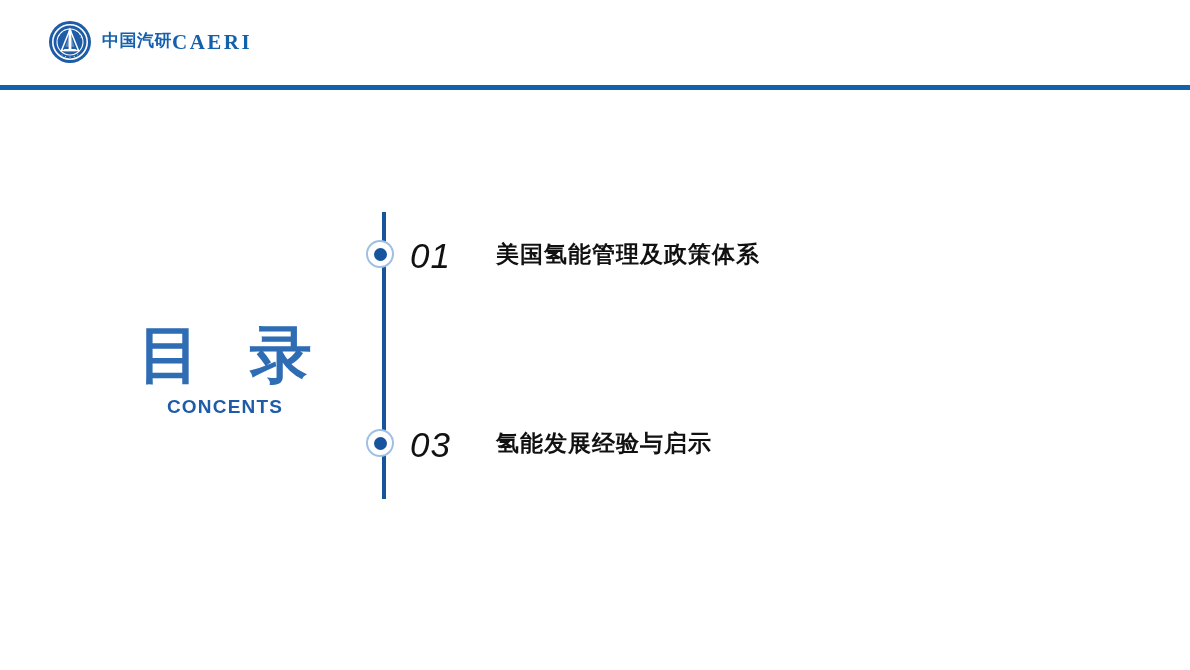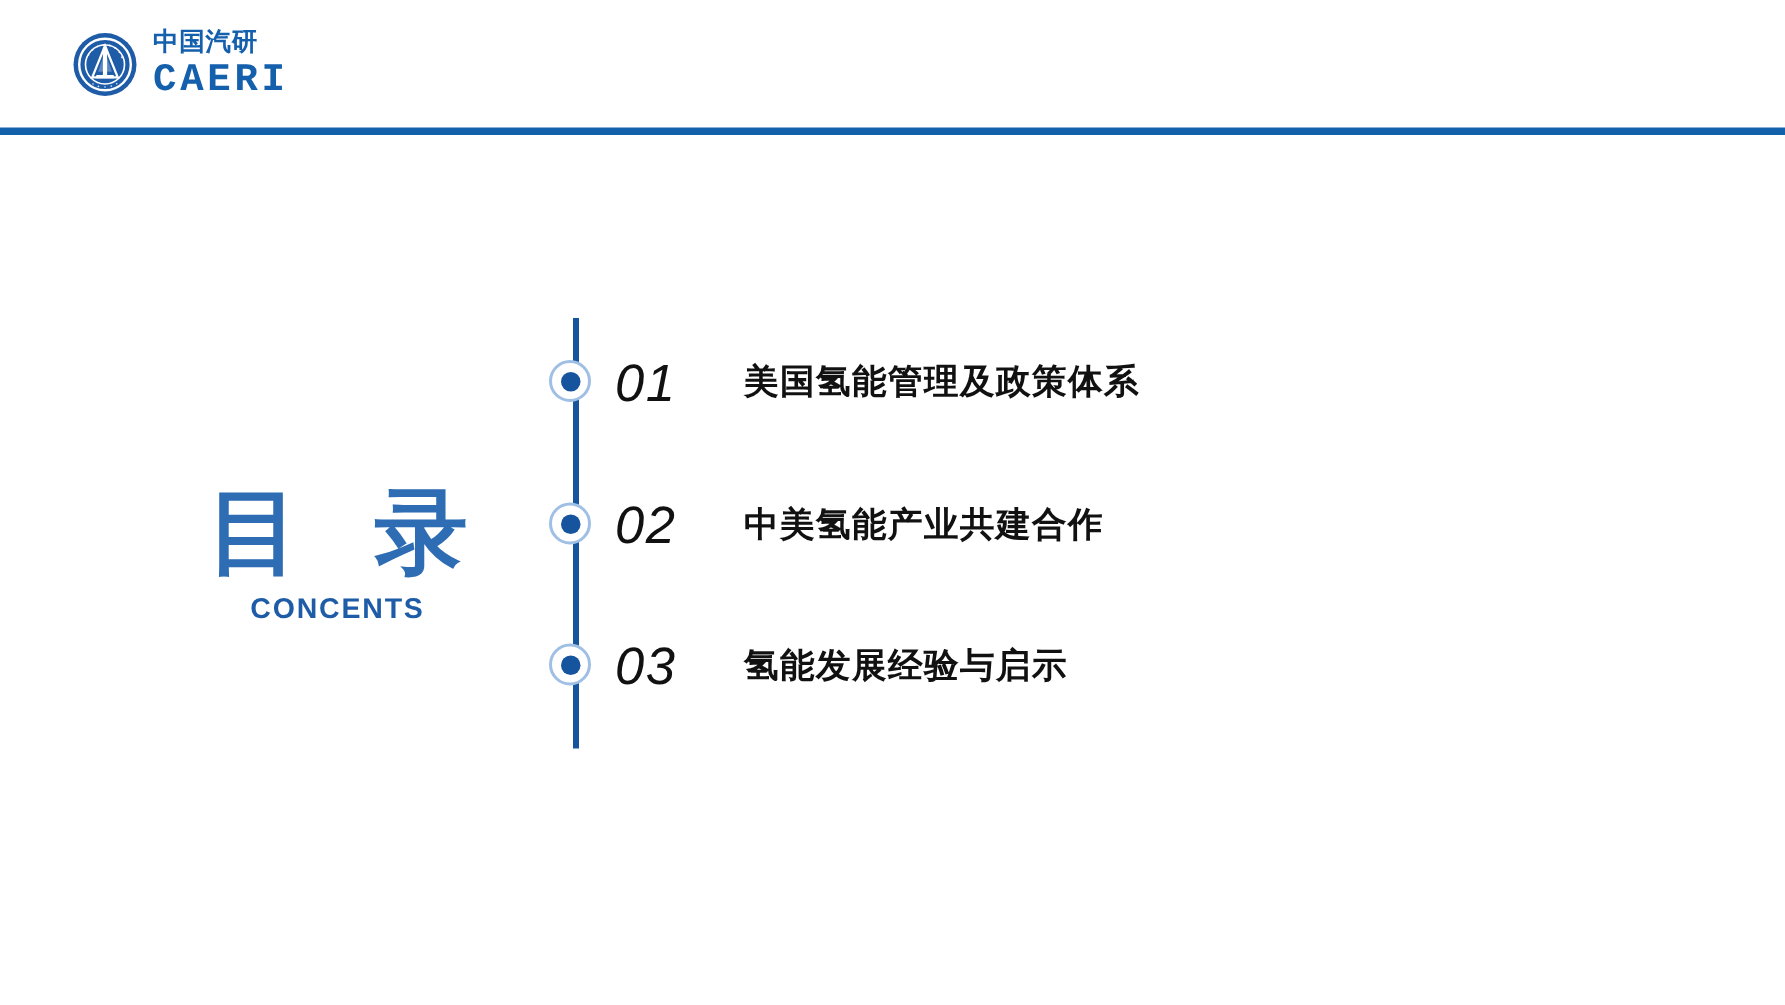--- a/index.html
+++ b/index.html
@@ -32,38 +32,38 @@
     align-items: center;
     gap: 10px;
   }
   .brand-emblem {
     width: 44px;
     height: 44px;
     flex: 0 0 44px;
   }
   .brand-text {
     display: flex;
-    flex-direction: column;
+    flex-direction: row;
     justify-content: flex-end;
     line-height: 1;
   }
   .brand-cn {
     font-size: 17px;
     font-weight: bold;
     color: #1560ac;
     letter-spacing: 0.5px;
     margin-bottom: 3px;
     font-family: "DejaVu Sans", "Liberation Sans", sans-serif;
   }
   .brand-en {
-    font-size: 26px;
+    font-size: 21px;
     font-weight: bold;
     color: #1560ac;
     letter-spacing: 2.5px;
-    font-family: Liberation Mono, monospace;
+    font-family: Liberation Serif, serif;
   }
 
   .header-rule {
     position: absolute;
     left: 0;
     top: 85px;
     width: 1190px;
     height: 5px;
     background: #1360ab;
   }
@@ -223,28 +223,20 @@
 
   <div class="toc-item" data-row="0">
     <span class="marker">
       <span class="marker-ring"></span>
       <span class="marker-dot"></span>
     </span>
     <span class="toc-num">01</span>
     <span class="toc-label">美国氢能管理及政策体系</span>
   </div>
 
-  <div class="toc-item" data-row="1">
-    <span class="marker">
-      <span class="marker-ring"></span>
-      <span class="marker-dot"></span>
-    </span>
-    <span class="toc-num">02</span>
-    <span class="toc-label">中美氢能产业共建合作</span>
-  </div>
 
   <div class="toc-item" data-row="2">
     <span class="marker">
       <span class="marker-ring"></span>
       <span class="marker-dot"></span>
     </span>
     <span class="toc-num">03</span>
     <span class="toc-label">氢能发展经验与启示</span>
   </div>
 

